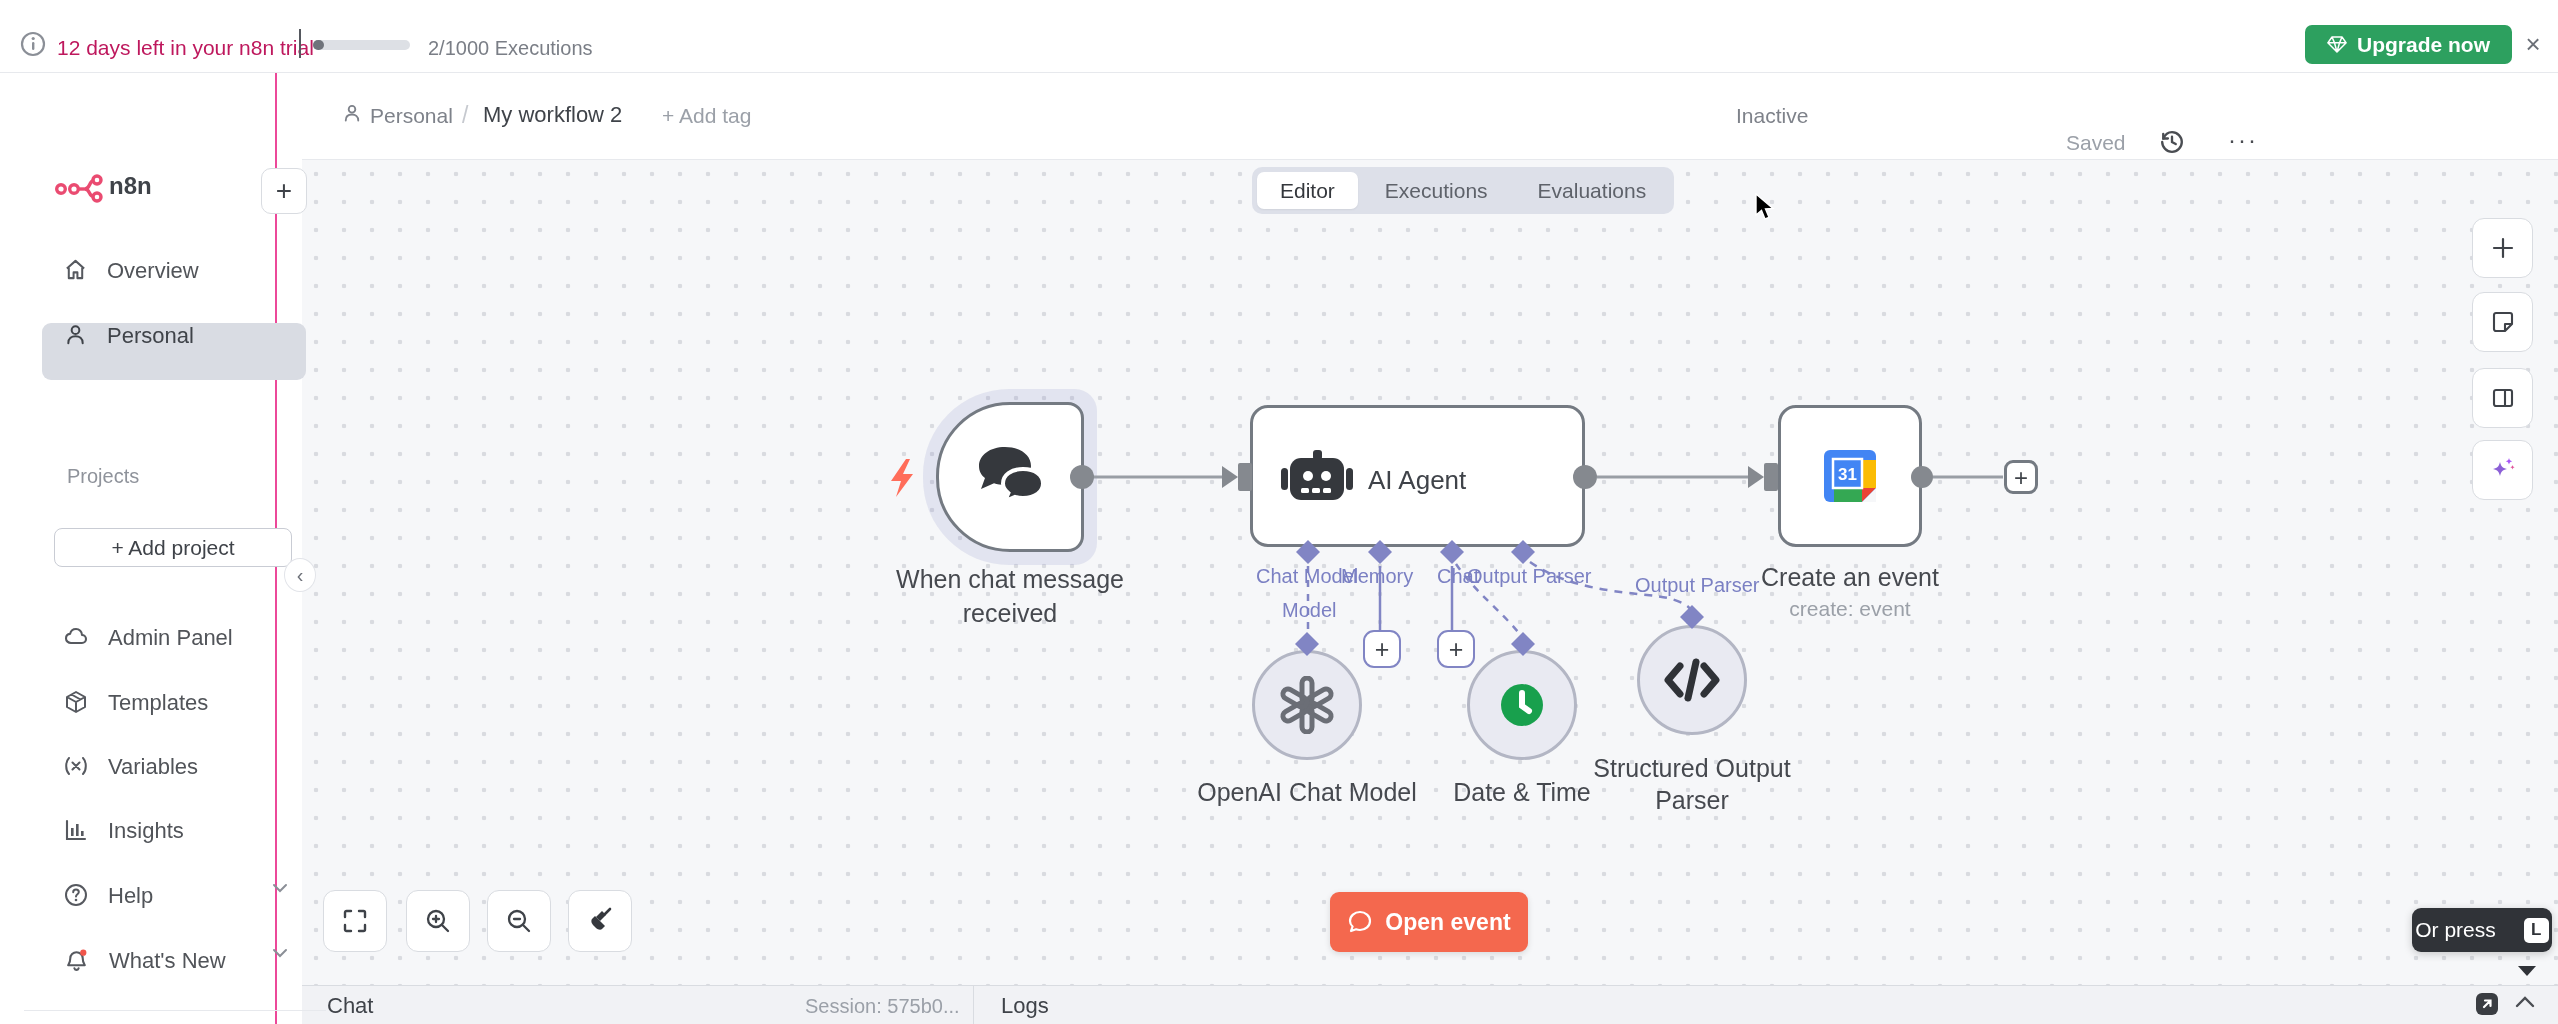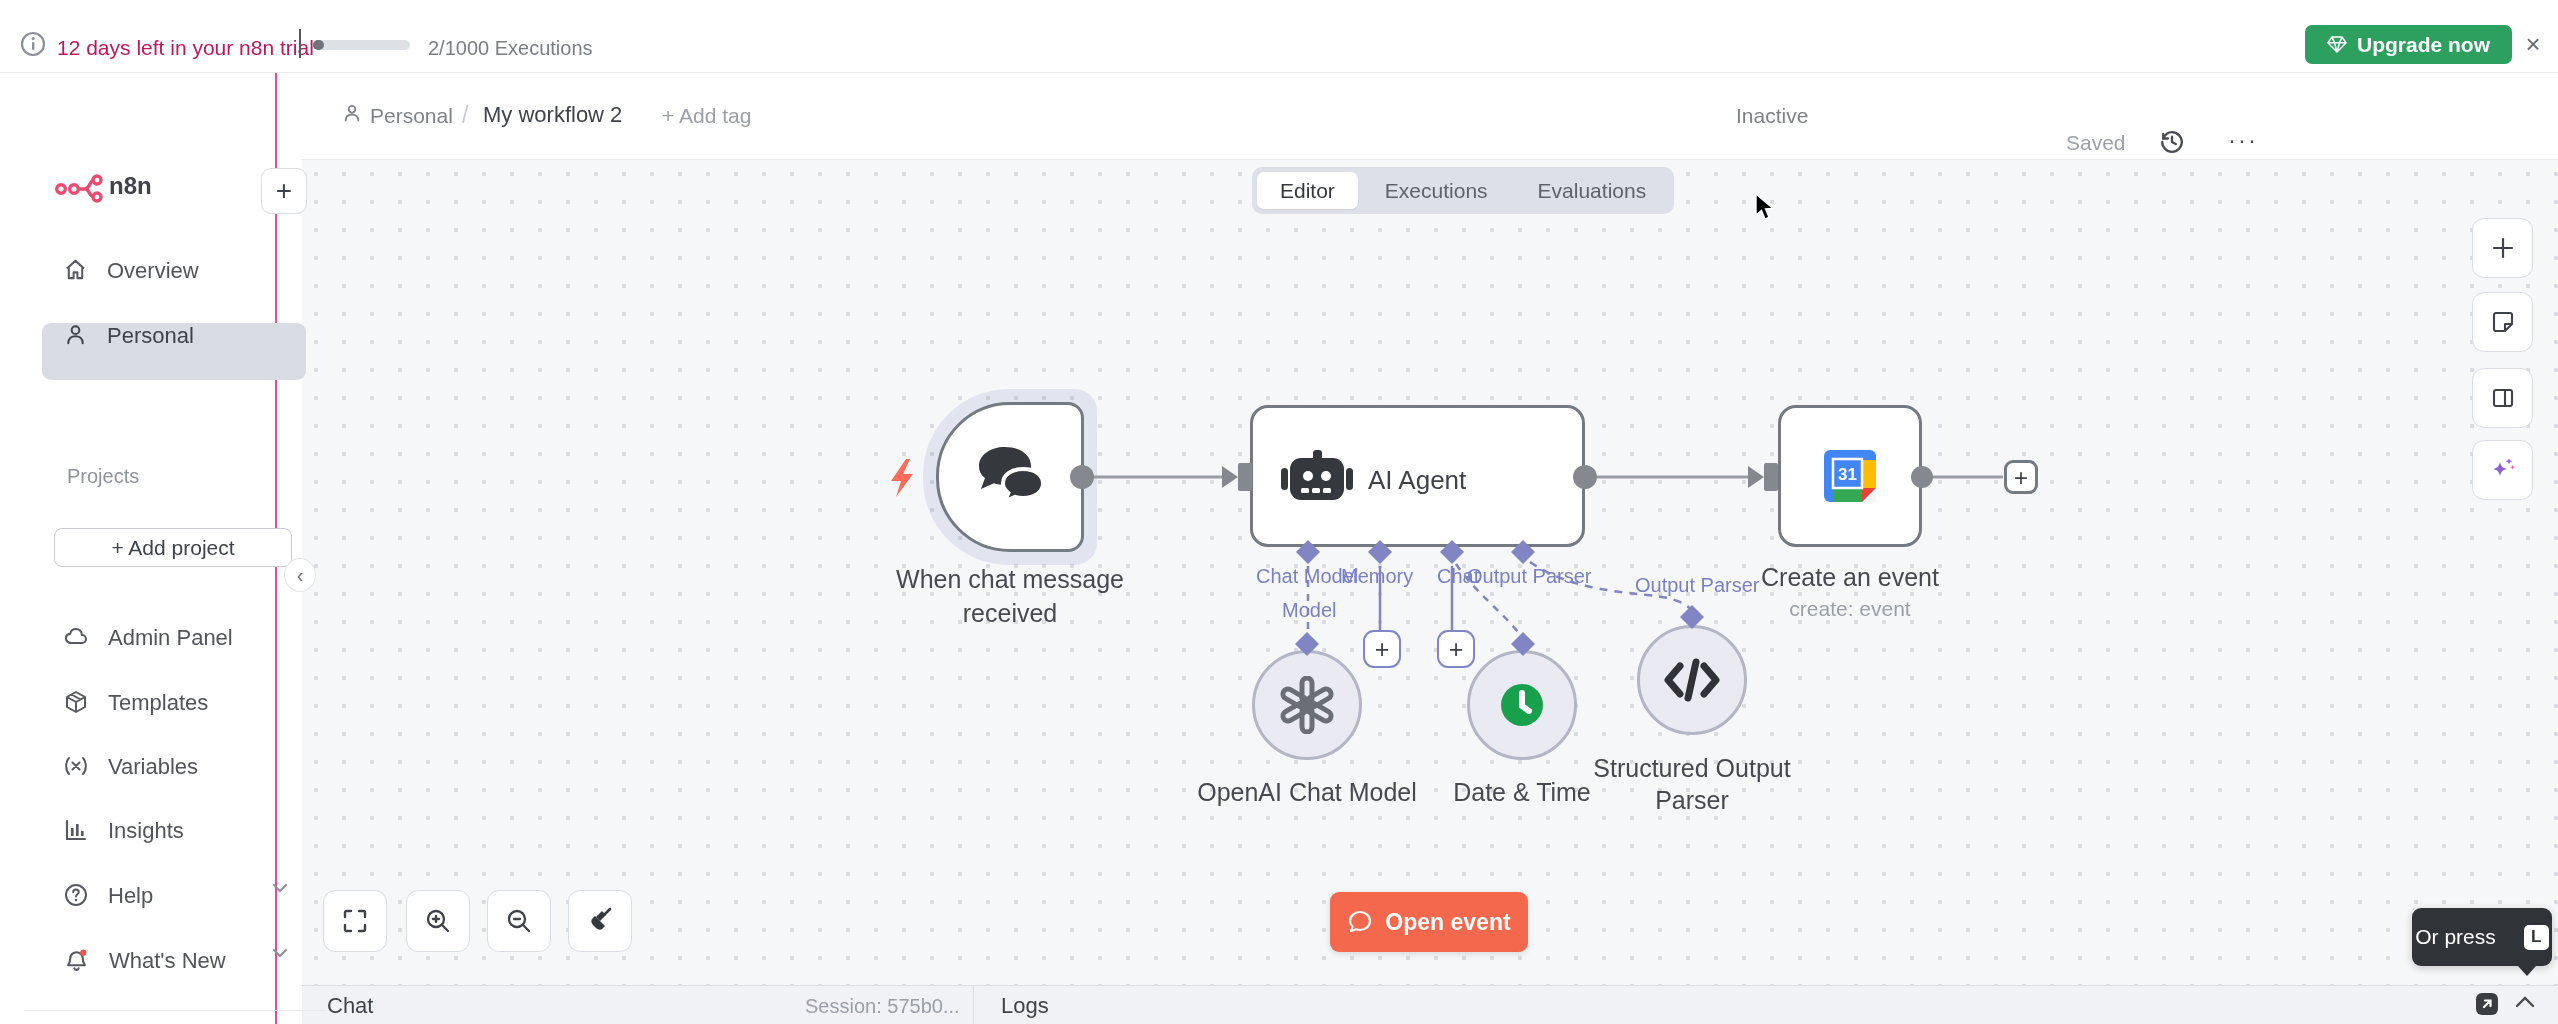--- a/index.html
+++ b/index.html
@@ -55,21 +55,21 @@
   .sub-circle { position:absolute; width:110px; height:110px; border-radius:50%; background:#e9eaf2; border:3px solid #b3b6c4; display:flex; align-items:center; justify-content:center; z-index:3; cursor:pointer; }
   .mini-plus { position:absolute; width:38px; height:38px; background:#fff; border:2.5px solid #8185c4; border-radius:11px; font-size:25px; color:#3f4349; line-height:32px; text-align:center; z-index:5; cursor:pointer; }
   .end-plus { position:absolute; left:2004px; top:460px; width:34px; height:34px; background:#fff; border:3px solid #747a82; border-radius:9px; font-size:24px; color:#3f4349; line-height:27px; text-align:center; z-index:5; cursor:pointer; }
 
   
   .cv-btn { position:absolute; width:64px; height:62px; background:#fff; border:1.5px solid #d9dce1; border-radius:12px; display:flex; align-items:center; justify-content:center; cursor:pointer; z-index:8; }
   .rail-btn { position:absolute; left:2472px; width:61px; height:60px; background:#fff; border:1.5px solid #d9dce1; border-radius:12px; display:flex; align-items:center; justify-content:center; cursor:pointer; z-index:8; }
 
   
   .open-chat-btn { position:absolute; left:1330px; top:892px; width:198px; height:60px; background:#f4684e; border:none; border-radius:9px; color:#fff; font-size:23px; font-weight:600; display:flex; align-items:center; justify-content:center; gap:12px; cursor:pointer; z-index:8; box-shadow:0 2px 6px rgba(0,0,0,.12); font-family:inherit; }
-  .tooltip { position:absolute; left:2412px; top:908px; width:140px; height:58px; background:#303338; border-radius:9px; display:flex; align-items:center; justify-content:center; gap:28px; z-index:9; box-shadow:0 2px 8px rgba(0,0,0,.2); }
+  .tooltip { position:absolute; left:2412px; top:908px; width:140px; height:44px; background:#303338; border-radius:9px; display:flex; align-items:center; justify-content:center; gap:28px; z-index:9; box-shadow:0 2px 8px rgba(0,0,0,.2); }
   .tooltip-text { color:#fff; font-size:21px; }
   .tooltip-key { width:25px; height:25px; background:#fff; border-radius:5px; color:#303338; font-size:17px; font-weight:600; display:flex; align-items:center; justify-content:center; }
   .tooltip-arrow { position:absolute; left:2518px; top:966px; width:0; height:0; border-left:9px solid transparent; border-right:9px solid transparent; border-top:10px solid #303338; z-index:9; }
   .bottom-bar { position:absolute; left:302px; top:985px; width:2256px; height:39px; background:#f1f2f5; border-top:1px solid #d9dce1; z-index:7; }
   .bb-divider { position:absolute; left:671px; top:0; width:1px; height:39px; background:#d9dce1; }
   .bb-label { position:absolute; top:7px; font-size:22px; font-weight:500; color:#3f4349; cursor:pointer; }
   .bb-session { position:absolute; left:503px; top:9px; font-size:20px; color:#9ba0a8; }
   .bb-icon-btn { position:absolute; top:5px; background:none; border:none; cursor:pointer; }
 
   .cursor { position:absolute; left:1754px; top:193px; z-index:40; }

